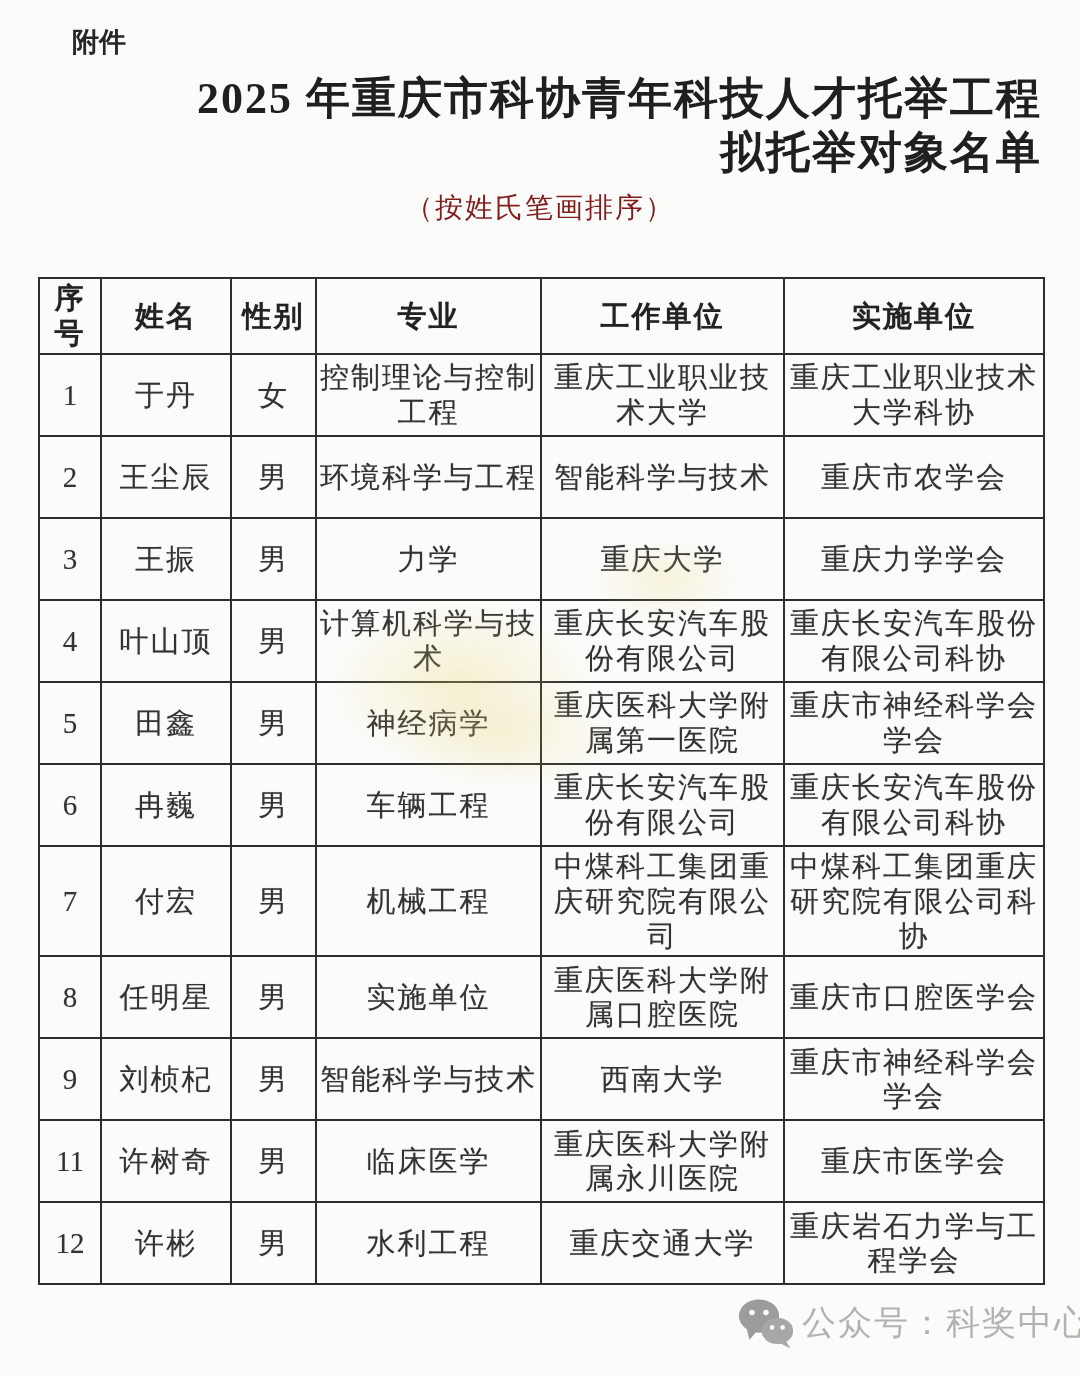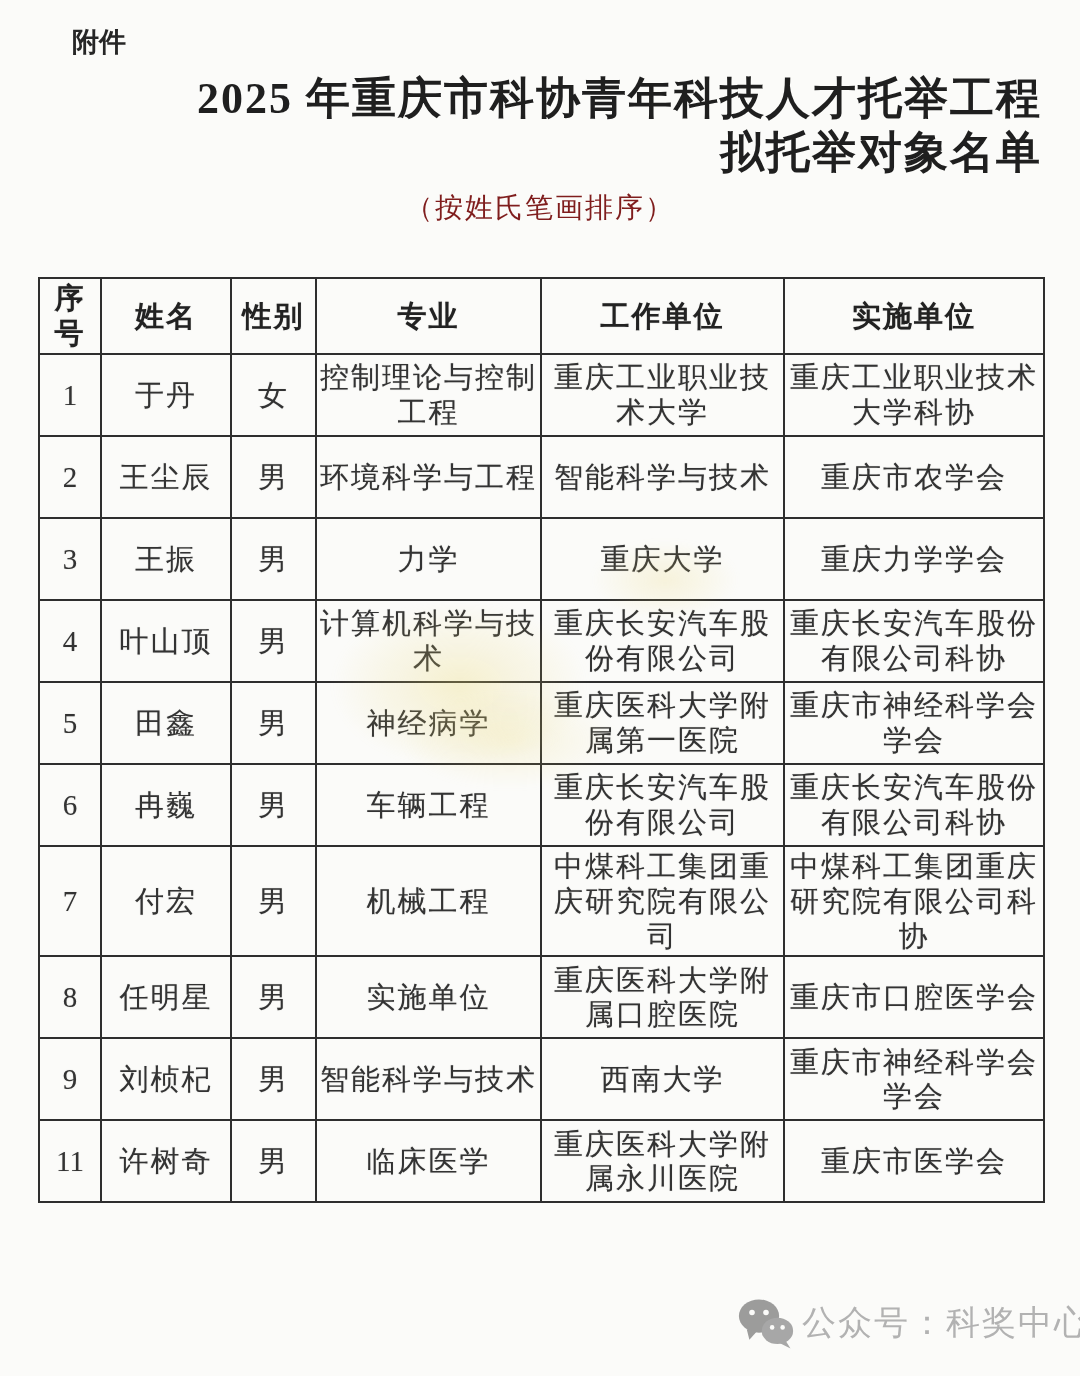--- a/index.html
+++ b/index.html
@@ -245,20 +245,28 @@
 
     <tr>
       <td class="num">11</td>
       <td>许树奇</td>
       <td>男</td>
       <td>临床医学</td>
       <td>重庆医科大学附属永川医院</td>
       <td>重庆市医学会</td>
     </tr>
 
+    <tr>
+      <td class="num">12</td>
+      <td>许彬</td>
+      <td>男</td>
+      <td>水利工程</td>
+      <td>重庆交通大学</td>
+      <td>重庆岩石力学与工程学会</td>
+    </tr>
   </tbody>
   </table>
 
   <div class="watermark">
     <span>
       <svg width="56" height="52" viewBox="0 0 64 58" xmlns="http://www.w3.org/2000/svg">
         <ellipse cx="24" cy="21" rx="23" ry="19" fill="#8f8f8f"></ellipse>
         <polygon points="10,36 13,48 22,38" fill="#8f8f8f"></polygon>
         <circle cx="16" cy="17" r="3.2" fill="#fbfbf9"></circle>
         <circle cx="32" cy="17" r="3.2" fill="#fbfbf9"></circle>

